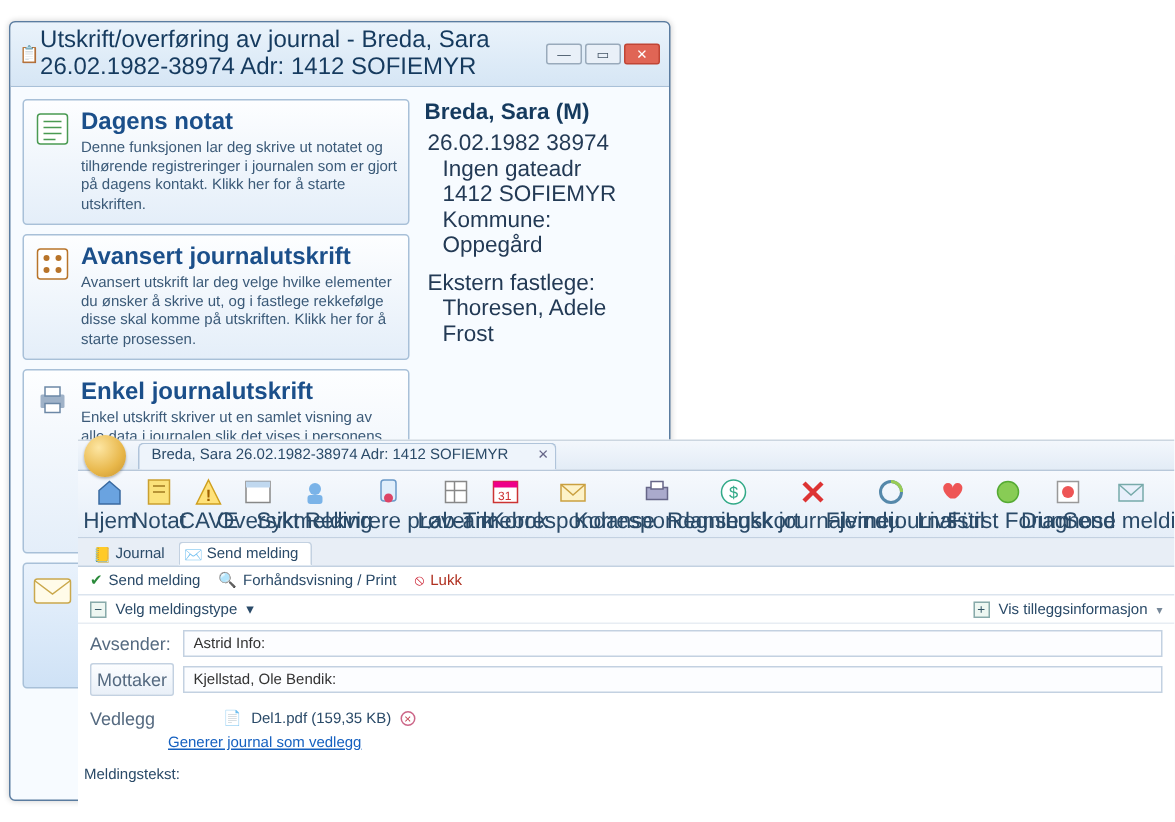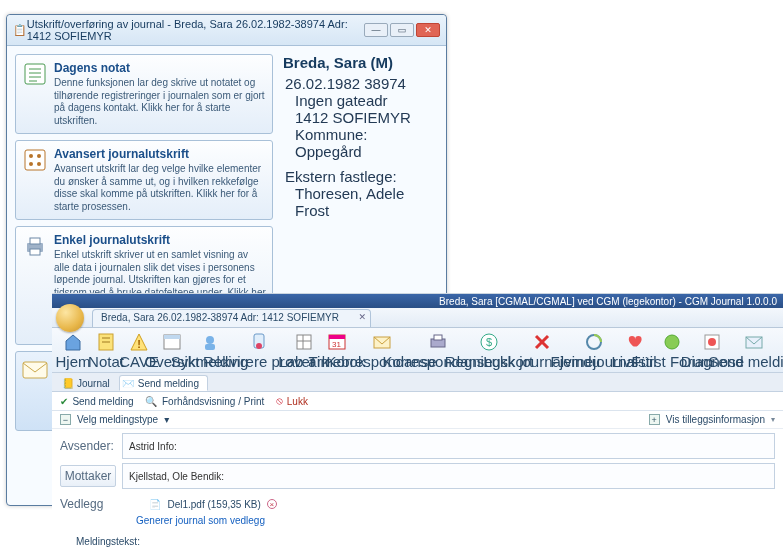--- a/index.html
+++ b/index.html
@@ -1,31 +1,31 @@
 <!DOCTYPE html>
 <html><head>
 <meta charset="utf-8">
 <style>
   * { box-sizing: border-box; margin: 0; padding: 0; }
   body { font-family: "Segoe UI", Tahoma, sans-serif; font-size: 11px; background: #fff; width: 783px; height: 548px; position: relative; overflow: hidden; }
 
   
   .win1 { position: absolute; top: 14px; left: 6px; width: 441px; border: 1px solid #5a7ca0; border-radius: 4px; background: #f7fbff; box-shadow: 0 0 4px rgba(0,0,0,.2); }
   .win1-chrome { display:flex; align-items:center; background: linear-gradient(#eaf3fb,#d6e6f5); border-bottom:1px solid #a8c0d8; padding:3px 6px; border-radius:4px 4px 0 0; }
-  .win1-title { color:#153a5e; font-size:11px; flex:1; }
+  .win1-title { color:#153a5e; font-size:16px; flex:1; }
   .win1-ctrls { display:flex; gap:2px; }
   .win1-ctrl { width:24px; height:14px; border:1px solid #9ab; background:#e9f0f8; border-radius:2px; display:flex; align-items:center; justify-content:center; font-size:9px; color:#456; }
   .win1-close { background:#e06555; color:#fff; border-color:#c04535; }
   .win1-body { display:flex; padding:8px; gap:10px; }
   .cards { width:258px; }
   .card { border:1px solid #a8c0d8; border-radius:3px; background:linear-gradient(#fdfeff,#e4eef9); padding:6px 6px 6px 6px; margin-bottom:6px; display:flex; gap:6px; }
   .card.eoverf { background:linear-gradient(#e9f2fc,#cfe2f6); }
   .card-icon { width:26px; height:26px; flex:none; display:flex; align-items:center; justify-content:center; }
   .card-body { flex:1; }
-  .card-title { color:#1b4f8a; font-weight:bold; font-size:12px; margin-bottom:2px; }
+  .card-title { color:#1b4f8a; font-weight:bold; font-size:16px; margin-bottom:2px; }
   .card-desc { color:#3b5a78; font-size:10px; line-height:1.25; }
   .date-row { margin-top:4px; font-size:10px; color:#2a4a68; display:flex; gap:8px; align-items:center; }
   .date-row input { width:50px; height:13px; border:1px solid #b0c4de; background:#fff; font-size:10px; }
   .infopanel { flex:1; font-size:15px; color:#233a55; }
   .infopanel .name { color:#153a5e; font-weight:bold; margin-bottom:4px; }
   .infopanel .line { padding-left:2px; }
   .infopanel .indent { padding-left:12px; }
   .infopanel .link { color:#1560c0; margin-top:8px; display:block; }
   .infopanel .label2 { margin-top:8px; }
   .win1-bottom { height:60px; }
@@ -49,25 +49,25 @@
   .actionbar { padding:3px 8px; font-size:10px; color:#2a4a68; border-bottom:1px solid #dbe4ee; display:flex; gap:12px; align-items:center; }
   .actionbar .a { display:flex; align-items:center; gap:4px; }
   .actionbar .a.red { color:#b03020; }
   .typebar { padding:3px 8px; font-size:10px; color:#2a4a68; display:flex; align-items:center; gap:6px; border-bottom:1px solid #e8edf3; }
   .typebar .right { margin-left:auto; display:flex; align-items:center; gap:6px; }
   .plusminus { width:11px; height:11px; border:1px solid #8aa; background:#eef7f2; display:flex; align-items:center; justify-content:center; font-size:9px; color:#356; }
   .form { padding:4px 8px; }
   .frow { display:flex; align-items:center; margin-bottom:4px; gap:6px; }
   .flabel { width:56px; color:#556a80; font-size:12px; }
   .flabel.btn { border:1px solid #c3d1e1; background:linear-gradient(#fcfdff,#e9f0f8); text-align:center; padding:3px 0; border-radius:2px; }
-  .finput { flex:1; height:18px; border:1px solid #c3d1e1; background:#fcfdff; padding:12px 6px; font-size:10px; color:#333; }
+  .finput { flex:1; height:18px; border:1px solid #c3d1e1; background:#fcfdff; padding:0 6px; font-size:10px; color:#333; }
   .attach { display:flex; align-items:center; gap:6px; font-size:10px; color:#2a4a68; }
   .attach .del { width:10px; height:10px; border:1px solid #c68; border-radius:50%; display:flex; align-items:center; justify-content:center; font-size:8px; color:#c04050;}
-  .genlink { color:#1560c0; font-size:10px; margin-left:76px; margin-top:2px; }
-  .msgbox { margin:6px 8px 0 24px; }
+  .genlink { color:#1560c0; text-decoration:underline; font-size:10px; margin-left:52px; margin-top:2px; }
+  .msgbox { margin:6px 8px 0 4px; }
   .msglabel { font-size:10px; color:#2a4a68; margin-bottom:2px;}
 </style>
 </head>
 <body>
 
 <div class="win1">
   <div class="win1-chrome">
     <span>📋</span>
     <span class="win1-title">Utskrift/overføring av journal - Breda, Sara 26.02.1982-38974 Adr: 1412 SOFIEMYR</span>
     <div class="win1-ctrls">
@@ -100,21 +100,21 @@
           <svg width="24" height="24">
               <rect x="2" y="2" width="20" height="20" rx="2" fill="#fff" stroke="#b8742a"></rect>
               <circle cx="8" cy="8" r="2" fill="#b8742a"></circle>
               <circle cx="16" cy="8" r="2" fill="#b8742a"></circle>
               <circle cx="8" cy="16" r="2" fill="#b8742a"></circle>
               <circle cx="16" cy="16" r="2" fill="#b8742a"></circle>
             </svg>
         </div>
         <div class="card-body">
           <div class="card-title">Avansert journalutskrift</div>
-          <div class="card-desc">Avansert utskrift lar deg velge hvilke elementer du ønsker å samme ut, og i hvilken rekkefølge disse skal komme på utskriften. Klikk her for å starte prosessen.</div>
+          <div class="card-desc">Avansert utskrift lar deg velge hvilke elementer du ønsker å skrive ut, og i fastlege rekkefølge disse skal komme på utskriften. Klikk her for å starte prosessen.</div>
         </div>
       </div>
 
       <div class="card">
         <div class="card-icon">
           <svg width="24" height="24">
               <rect x="4" y="9" width="16" height="9" rx="1" fill="#9fb2c8"></rect>
               <rect x="7" y="4" width="10" height="6" fill="#fff" stroke="#6c88a6"></rect>
               <rect x="7" y="15" width="10" height="6" fill="#fff" stroke="#6c88a6"></rect>
             </svg>
@@ -152,23 +152,20 @@
       <div class="line indent">1412 SOFIEMYR</div>
       <div class="line indent">Kommune: Oppegård</div>
       <div class="line label2">Ekstern fastlege:</div>
       <div class="line indent">Thoresen, Adele Frost</div>
     </div>
   </div>
   <div class="win1-bottom"></div>
 </div>
 
 <div class="win2">
-  <div class="win2-titlebar">
-    <span>Breda, Sara [CGMAL/CGMAL] ved CGM (legekontor) - CGM Journal 1.0.0.0</span>
-  </div>
   <div class="win2-tabbar">
     <div class="orb"></div>
     <div class="doc-tab">
       <span>Breda, Sara 26.02.1982-38974 Adr: 1412 SOFIEMYR</span>
       <span class="x">✕</span>
     </div>
   </div>
   <div class="ribbon">
     <div class="ribbon-items" id="ribbon-items">
         <div class="ribbon-item">

